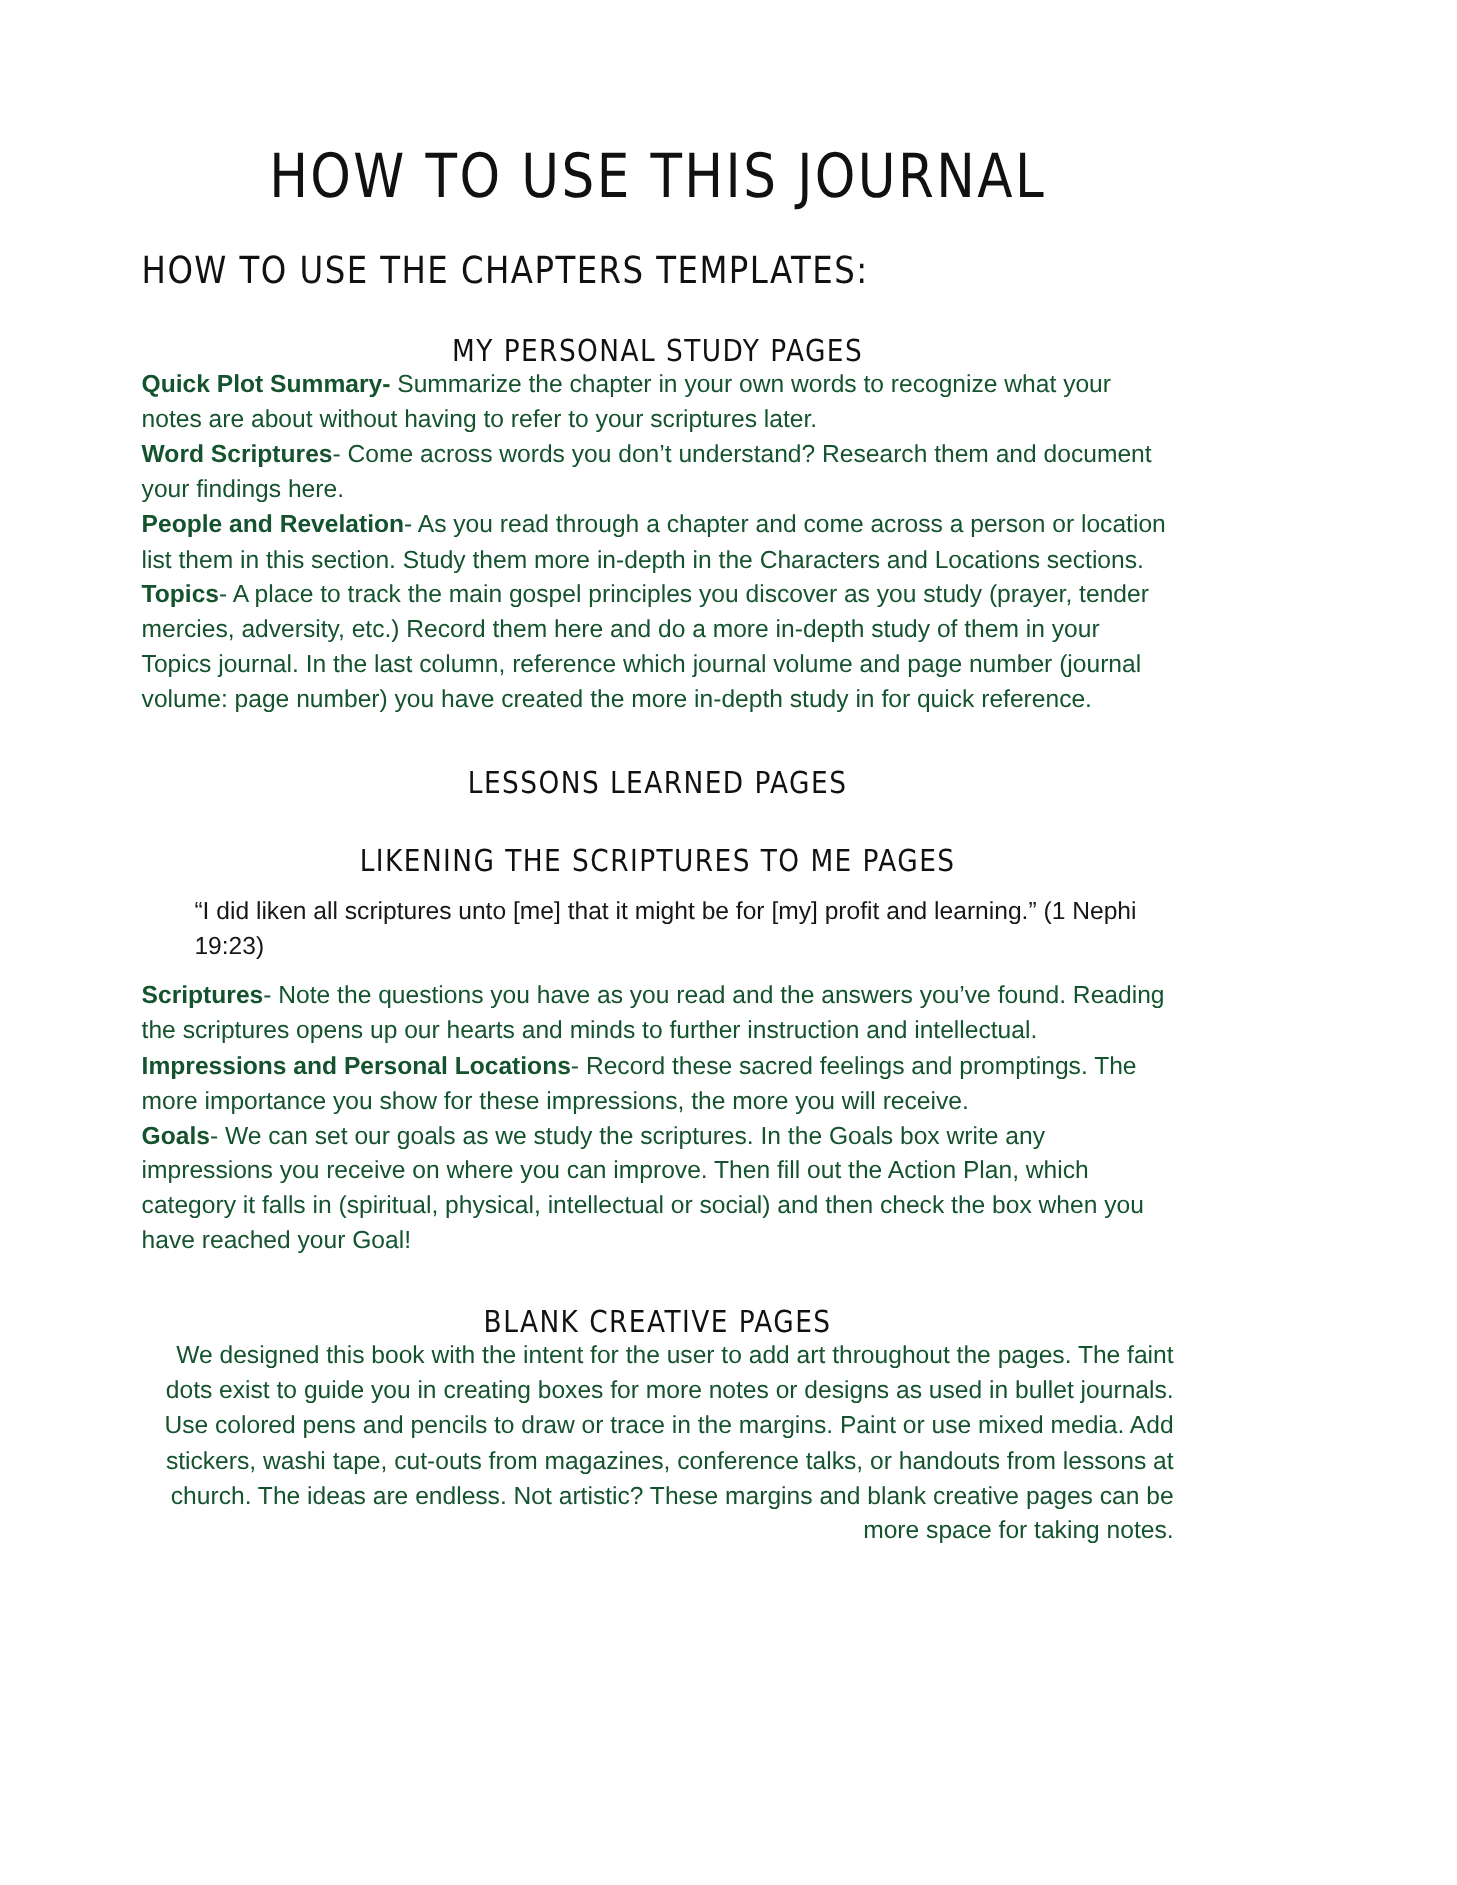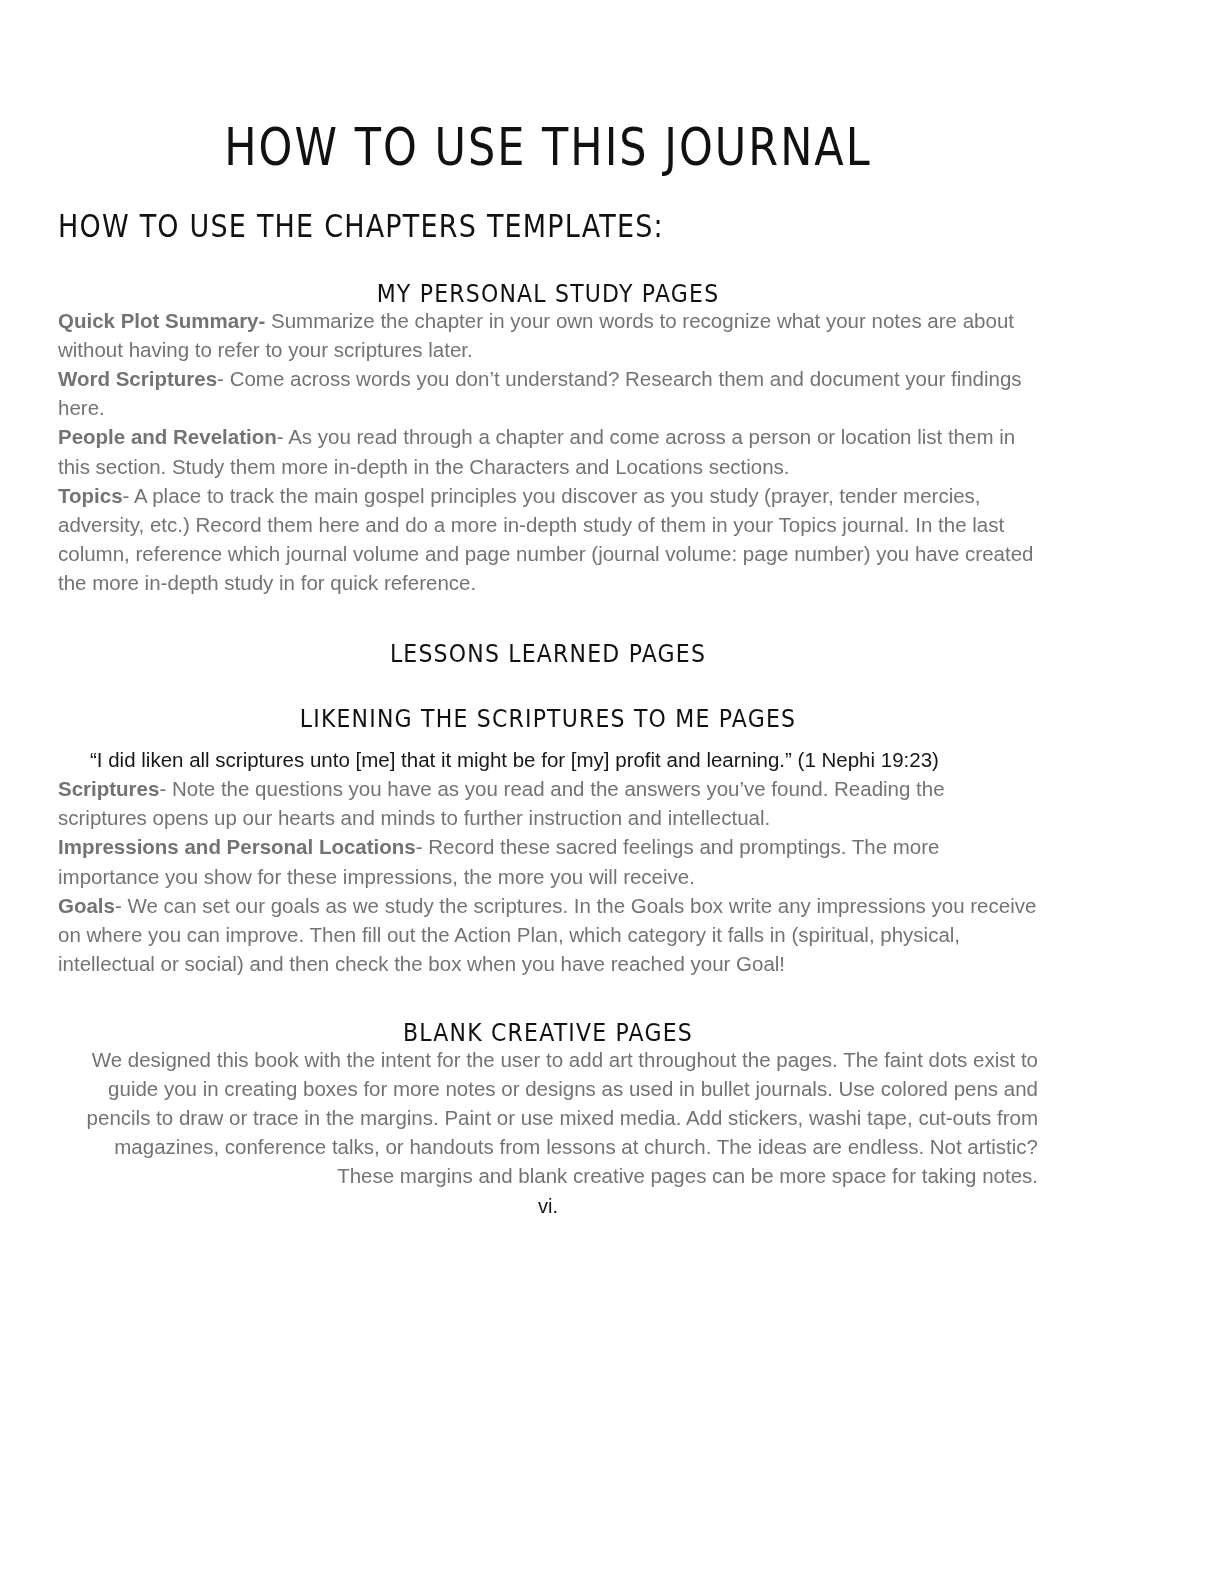--- a/index.html
+++ b/index.html
@@ -12,21 +12,21 @@
     height: 1571px;
     font-family: "Liberation Sans", sans-serif;
     color: #1a1a1a;
     position: relative;
     overflow: hidden;
   }
   .page {
     width: 1096px;
     height: 1571px;
     box-sizing: border-box;
-    padding: 0 58px;
+    padding: 0 118px;
     position: relative;
   }
   .doc-title {
     text-align: center;
     font-family: "DejaVu Sans", sans-serif;
     font-weight: 400;
     font-size: 43px;
     letter-spacing: 2px;
     margin: 0;
     padding-top: 100px;
@@ -53,31 +53,31 @@
   }
   .sh-personal { margin-top: 42px; }
   .sh-lessons  { margin-top: 44px; }
   .sh-likening { margin-top: 40px; }
   .sh-blank    { margin-top: 42px; }
 
   p.body {
     font-size: 20.5px;
     line-height: 1.42;
     margin: 0;
-    color: #737373;
+    color: #14532d;
   }
   .gap-after-head { margin-top: 16px; }
   .para-gap { margin-top: 22px; }
   .lead {
     font-weight: bold;
   }
   .quote-line {
     font-size: 20.5px;
     line-height: 1.42;
-    margin: 0;
+    margin: 12px;
     margin-top: 14px;
     padding-left: 32px;
     color: #171717;
   }
   .blank-body {
     margin-top: 8px;
     text-align: right;
   }
   .page-number {
     text-align: center;
@@ -130,15 +130,14 @@
 
   <p class="body para-gap">
     <span class="lead">Goals</span><span>- We can set our goals as we study the scriptures. In the Goals box write any impressions you receive on where you can improve. Then fill out the Action Plan, which category it falls in (spiritual, physical, intellectual or social) and then check the box when you have reached your Goal!</span>
   </p>
 
 
   <div class="section-head-center sh-blank">BLANK CREATIVE PAGES</div>
 
   <p class="body blank-body">We designed this book with the intent for the user to add art throughout the pages. The faint dots exist to guide you in creating boxes for more notes or designs as used in bullet journals. Use colored pens and pencils to draw or trace in the margins. Paint or use mixed media. Add stickers, washi tape, cut-outs from magazines, conference talks, or handouts from lessons at church. The ideas are endless. Not artistic? These margins and blank creative pages can be more space for taking notes.</p>
 
-  <div class="page-number">vi.</div>
 
 </div>
 
 </body></html>

